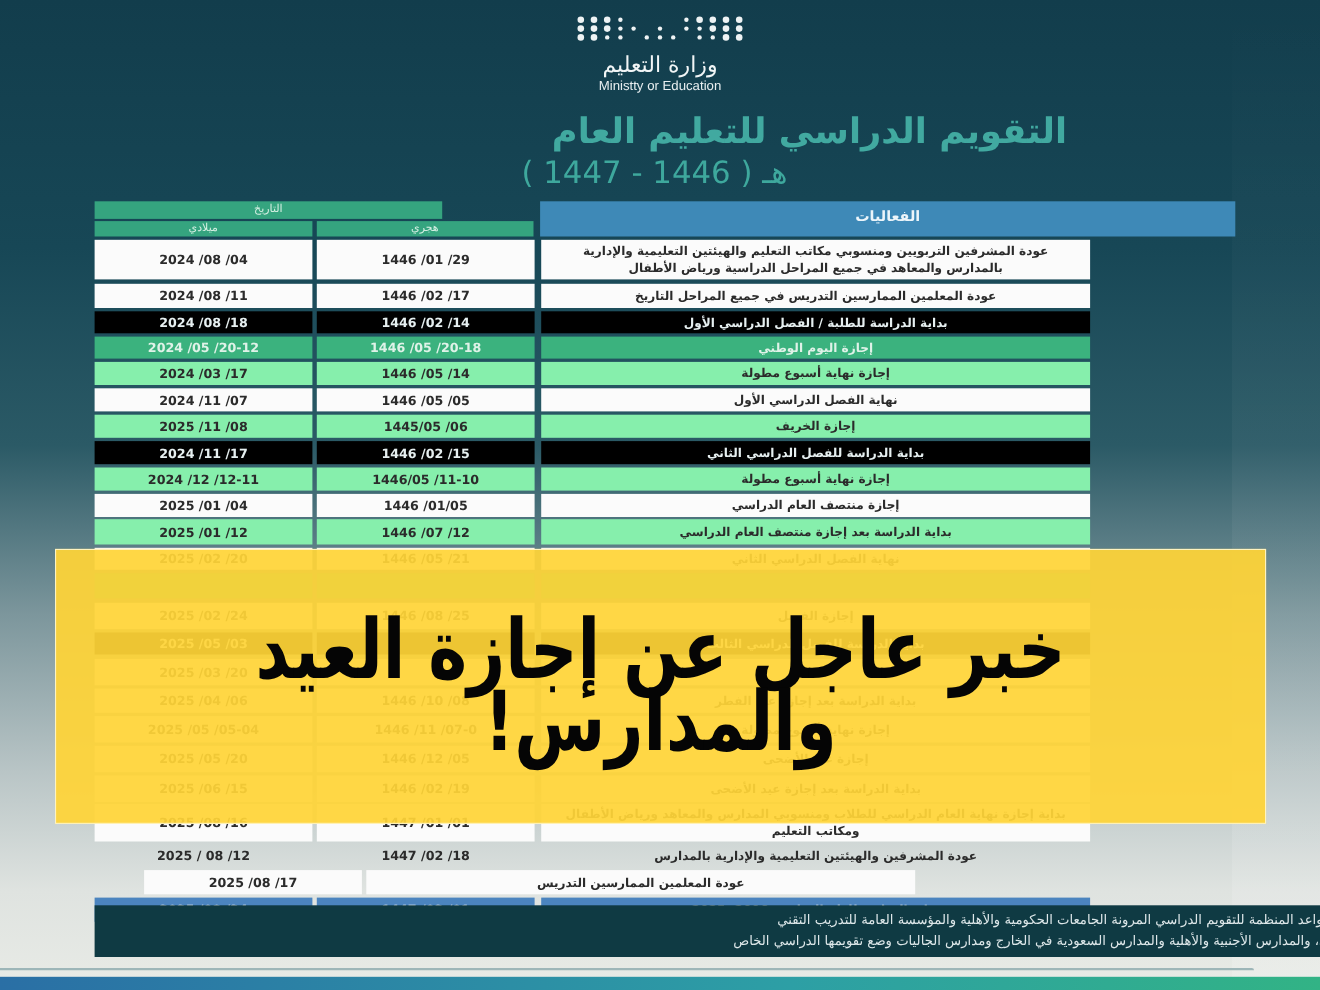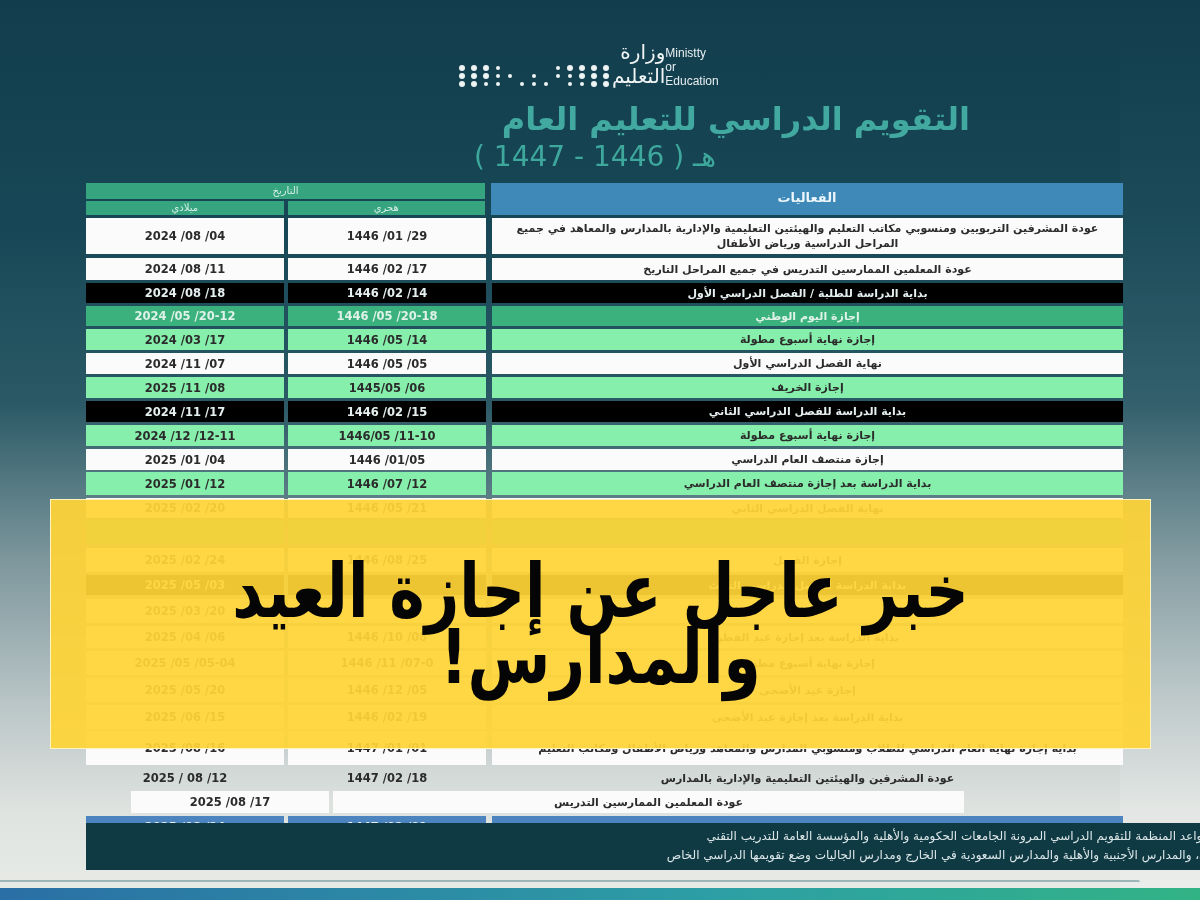--- a/index.html
+++ b/index.html
@@ -8,52 +8,52 @@
       font-family: "DejaVu Sans", sans-serif;
       background: linear-gradient(180deg, #123d4c 0%, #174756 25%, #2b5a66 45%, #7c969c 62%, #b9c5c6 78%, #dfe3e0 90%, #e8ebe6 100%);
       position: relative;
     }
     .bg-right {
       position: absolute; right: 0; top: 0; width: 80px; height: 900px;
       background: linear-gradient(180deg, rgba(0,0,0,0) 0%, rgba(255,255,255,0.05) 60%, rgba(255,255,255,0.15) 100%);
     }
     
     .logo {
-      position: absolute; left: 456px; top: 10px; width: 212px; height: 78px;
-      display: flex; flex-direction: row; align-items: flex-end;
+      position: absolute; left: 494px; top: 10px; width: 212px; height: 78px;
+      display: flex; flex-direction: column; align-items: center;
     }
     .dots { display: grid; grid-template-columns: repeat(13, 12px); grid-template-rows: repeat(3, 8px); gap: 0; margin-top: 4px; }
     .dot { width: 6px; height: 6px; border-radius: 50%; background: #eef3f4; margin: 1px 3px; }
     .dot.s { width: 4px; height: 4px; margin: 2px 4px; }
     .dot.h { visibility: hidden; }
     .ministry-ar { color: #f1f5f6; font-size: 20px; font-family: "DejaVu Sans", sans-serif; margin-top: 8px; letter-spacing: 1px; direction: rtl; }
     .ministry-en { color: #e8eef0; font-size: 12px; font-family: "Liberation Sans", sans-serif; margin-top: 1px; }
     .main-title {
       position: absolute; left: 200px; top: 100px; width: 770px; text-align: right;
       font-size: 32px; font-weight: bold; color: #41a9a0; direction: rtl;
       font-family: "DejaVu Sans", sans-serif;
     }
     .sub-title {
       position: absolute; left: 400px; top: 140px; width: 390px; text-align: center;
       font-size: 28px; color: #3ea89d; font-family: "DejaVu Sans", sans-serif; letter-spacing: 2px;
     }
 
     
     .table { position: absolute; left: 86px; top: 183px; width: 1037px; }
-    .hdr-group { position: absolute; left: 0; top: 0; width: 399px; height: 16px; background: #35a47f; color: #d5efe3; font-size: 10px; text-align: center; line-height: 16px; }
+    .hdr-group { position: absolute; left: 0; top: 0; width: 316px; height: 16px; background: #35a47f; color: #d5efe3; font-size: 10px; text-align: center; line-height: 16px; }
     .hdr-cols { position: absolute; left: 0; top: 18px; width: 399px; height: 14px; display: flex; gap: 4px; }
     .hdr-col { flex: 1; background: #35a47f; color: #d5efe3; font-size: 10px; text-align: center; line-height: 14px; }
     .hdr-activities { position: absolute; left: 405px; top: 0; width: 632px; height: 32px; background: #3e89b7; color: #ecf5fa; font-size: 13px; font-weight: bold; text-align: center; line-height: 30px; direction: rtl; }
 
     .rows { position: absolute; left: 0; top: 35px; width: 1037px; }
     .row { position: absolute; left: 0; width: 1037px; display: flex; }
     .cell { display: flex; align-items: center; justify-content: center; font-size: 11.5px; font-weight: bold; color: #2b2b2b; text-align: center; }
     .c-greg { width: 198px; margin-right: 4px; }
     .c-hijri { width: 198px; margin-right: 6px; }
-    .c-act { width: 631px; direction: rtl; line-height: 15px; padding: 0 12px; font-size: 11px; }
+    .c-act { width: 499px; direction: rtl; line-height: 15px; padding: 0 12px; font-size: 11px; }
     .t-white .cell { background: #fbfbfb; }
     .t-light .cell { background: #86efac; }
     .t-dark .cell { background: #000000; color: #e6eff0; }
     .t-green .cell { background: #3bb27e; color: #dff2e8; }
     .t-blue .cell { background: #4b84bf; color: #e9f0f7; }
     .t-plain .cell { background: transparent; color: #2b2b2b; }
 
     
     .note {
       position: absolute; left: 86px; top: 823px; width: 1171px; height: 47px;

